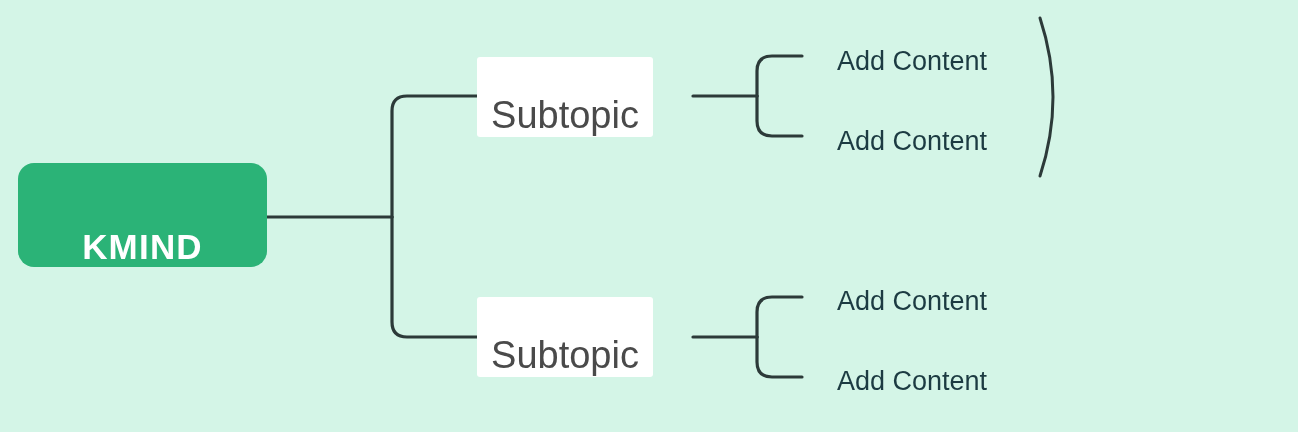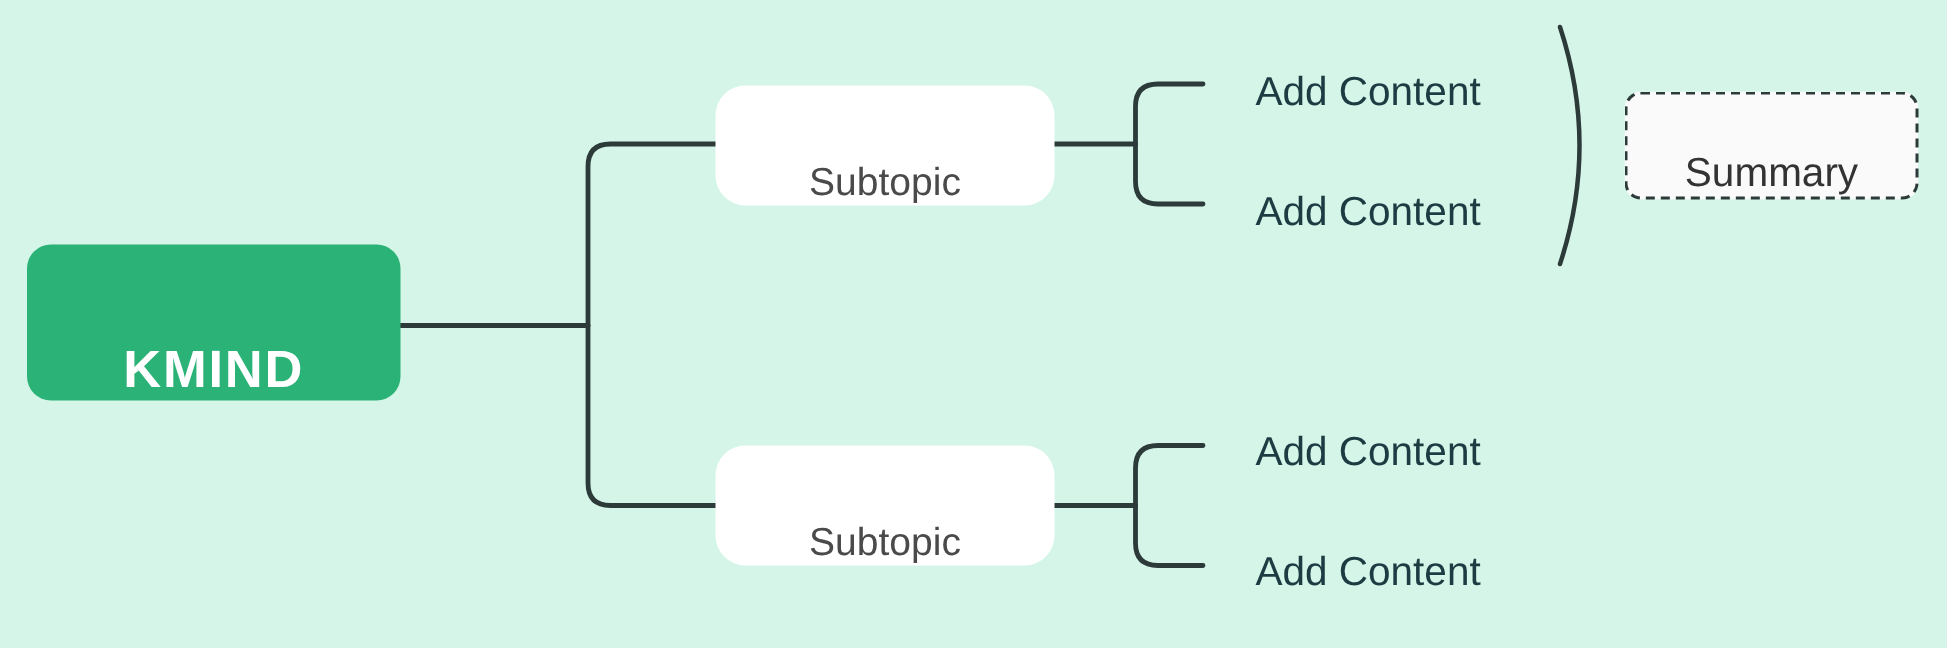--- a/index.html
+++ b/index.html
@@ -39,26 +39,26 @@
     width: 249px;
     height: 104px;
     background: #2bb377;
     border-radius: 16px;
     color: #ffffff;
     font-size: 35px;
     font-weight: bold;
     letter-spacing: 1.2px;
   }
   .topic-node {
-    width: 226px;
+    width: 176px;
     height: 80px;
     background: #ffffff;
-    border-radius: 20px;
+    border-radius: 3px;
     color: #4a4a4a;
-    font-size: 26px;
+    font-size: 38px;
     font-weight: normal;
   }
   #topic-1 { left: 477px; top: 57px; }
   #topic-2 { left: 477px; top: 297px; }
   .leaf-node {
     justify-content: flex-start;
     color: #1c3b42;
     font-size: 27px;
     height: 40px;
     left: 837px;
@@ -124,17 +124,14 @@
   </div>
 
   <div class="node leaf-node" id="leaf-3">
     <span>Add Content</span>
   </div>
 
   <div class="node leaf-node" id="leaf-4">
     <span>Add Content</span>
   </div>
 
-  <div class="node summary-node">
-    <span>Summary</span>
-  </div>
 
 </div>
 
 </body></html>

